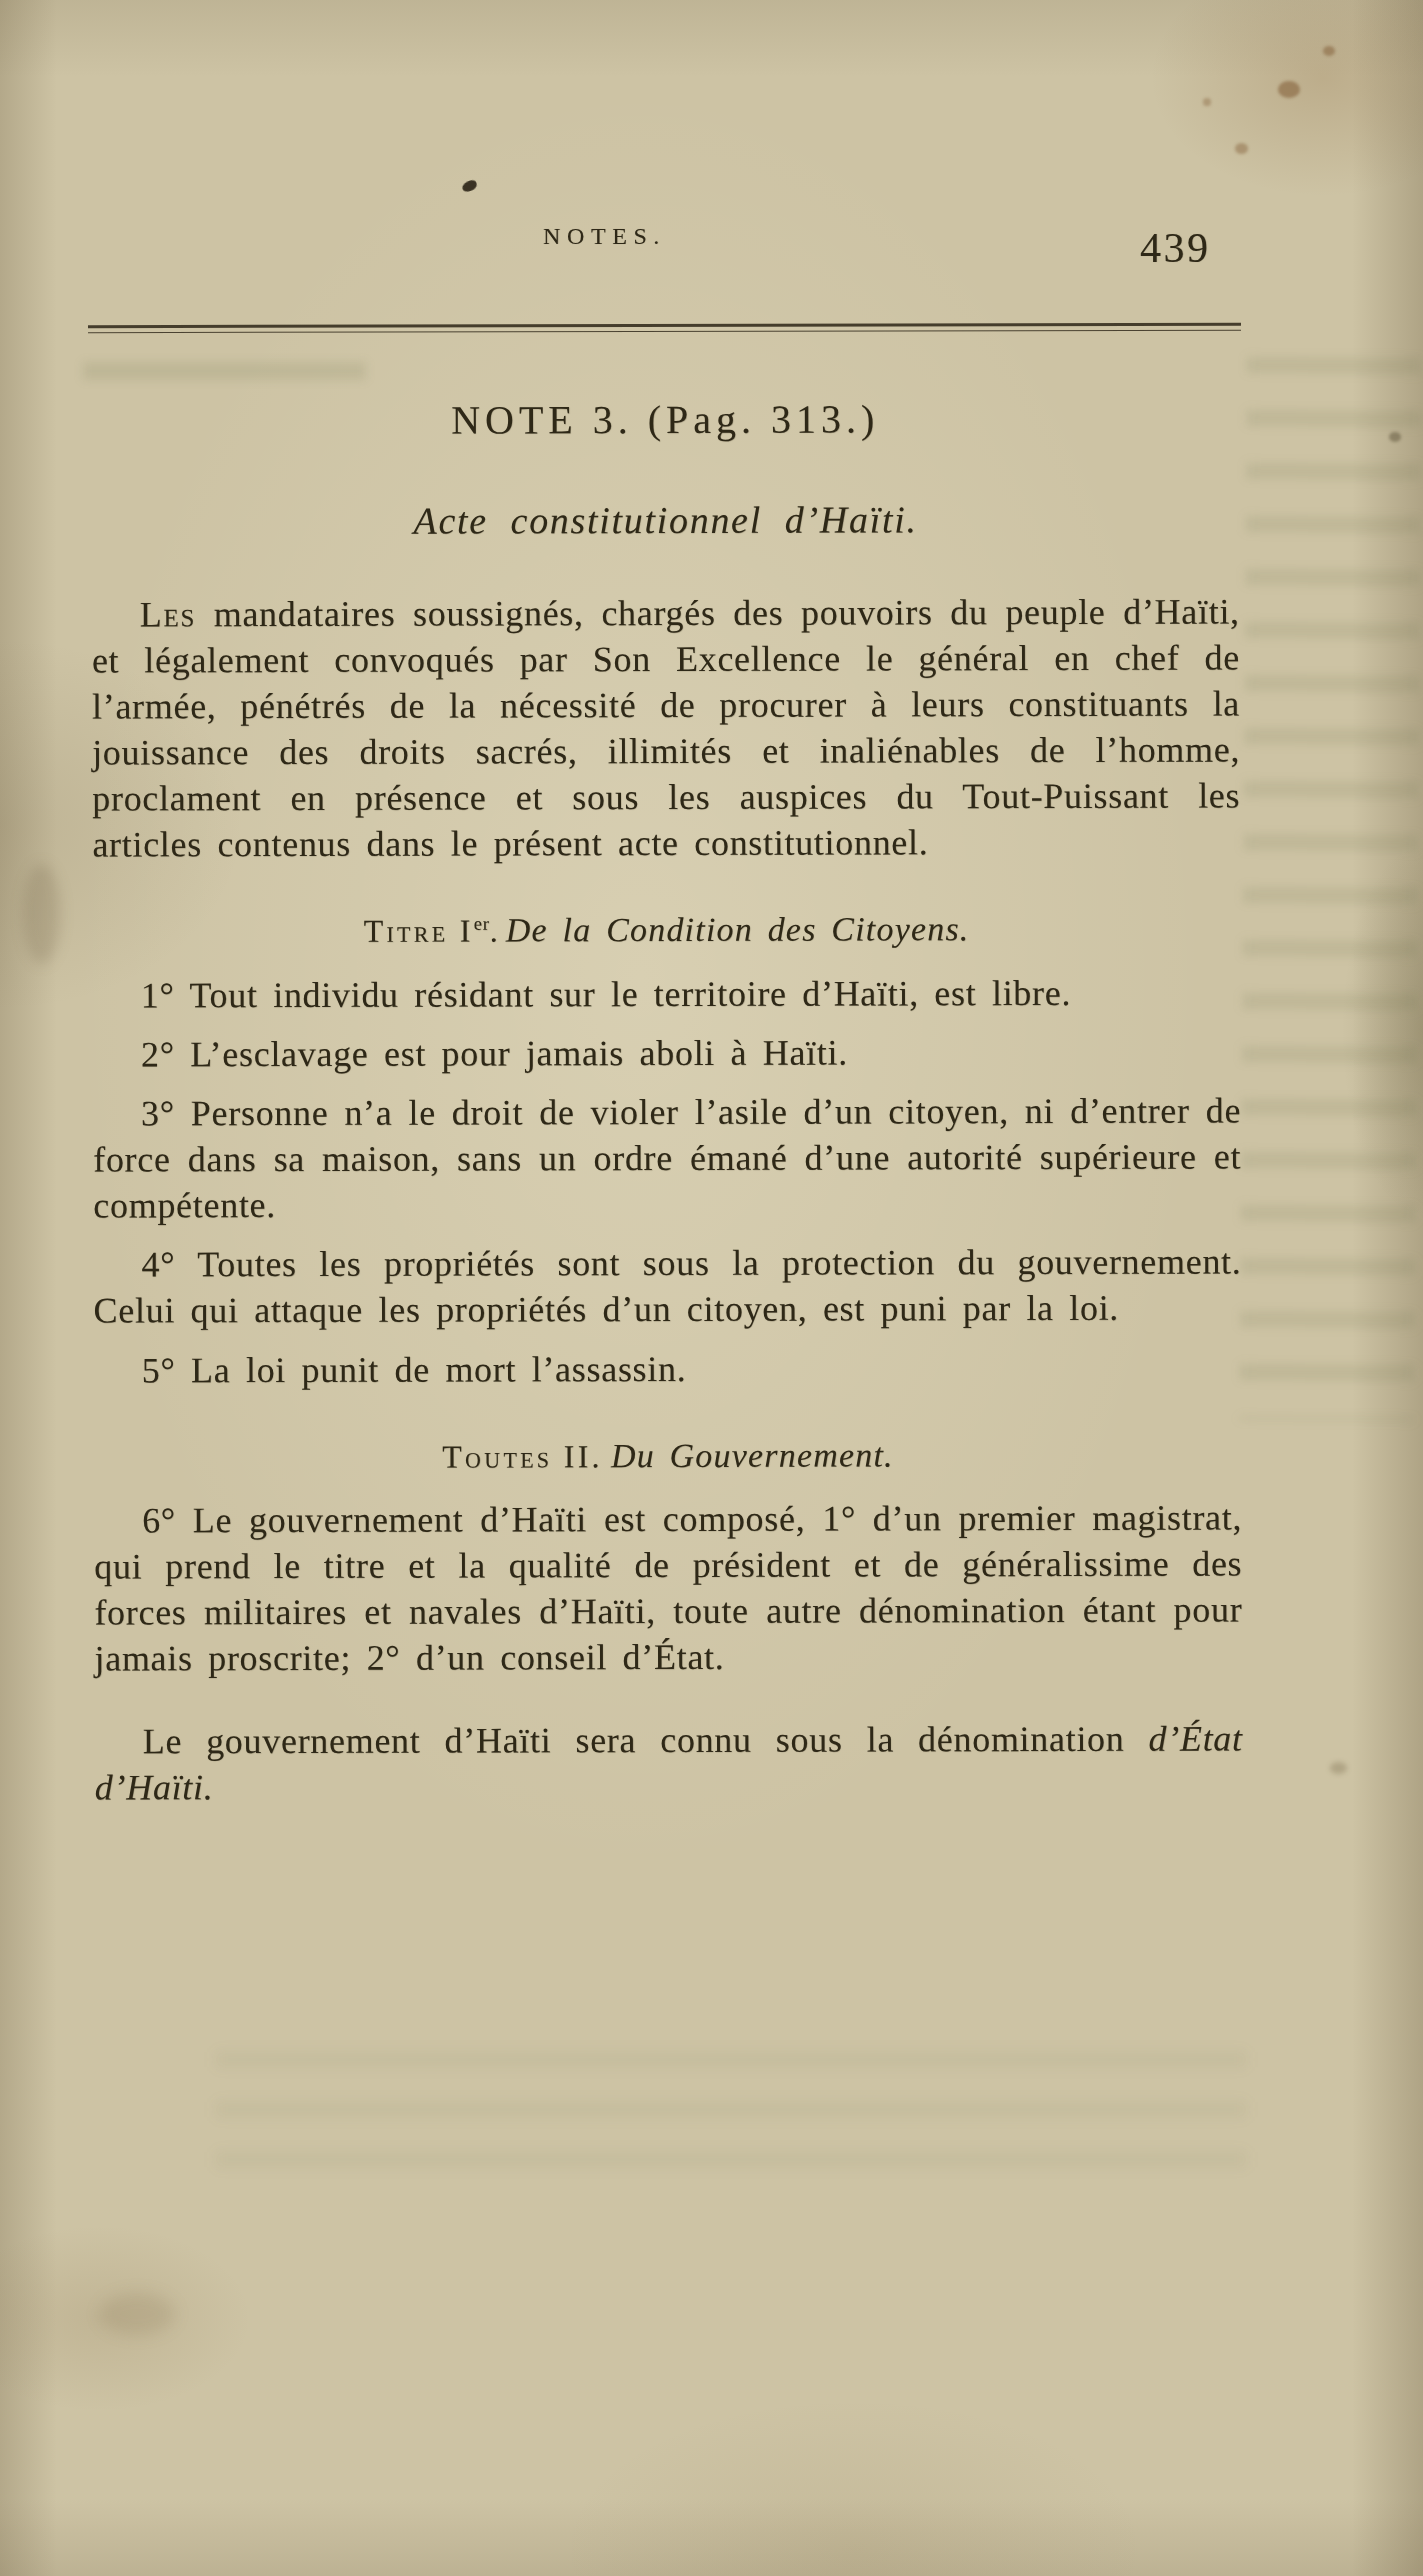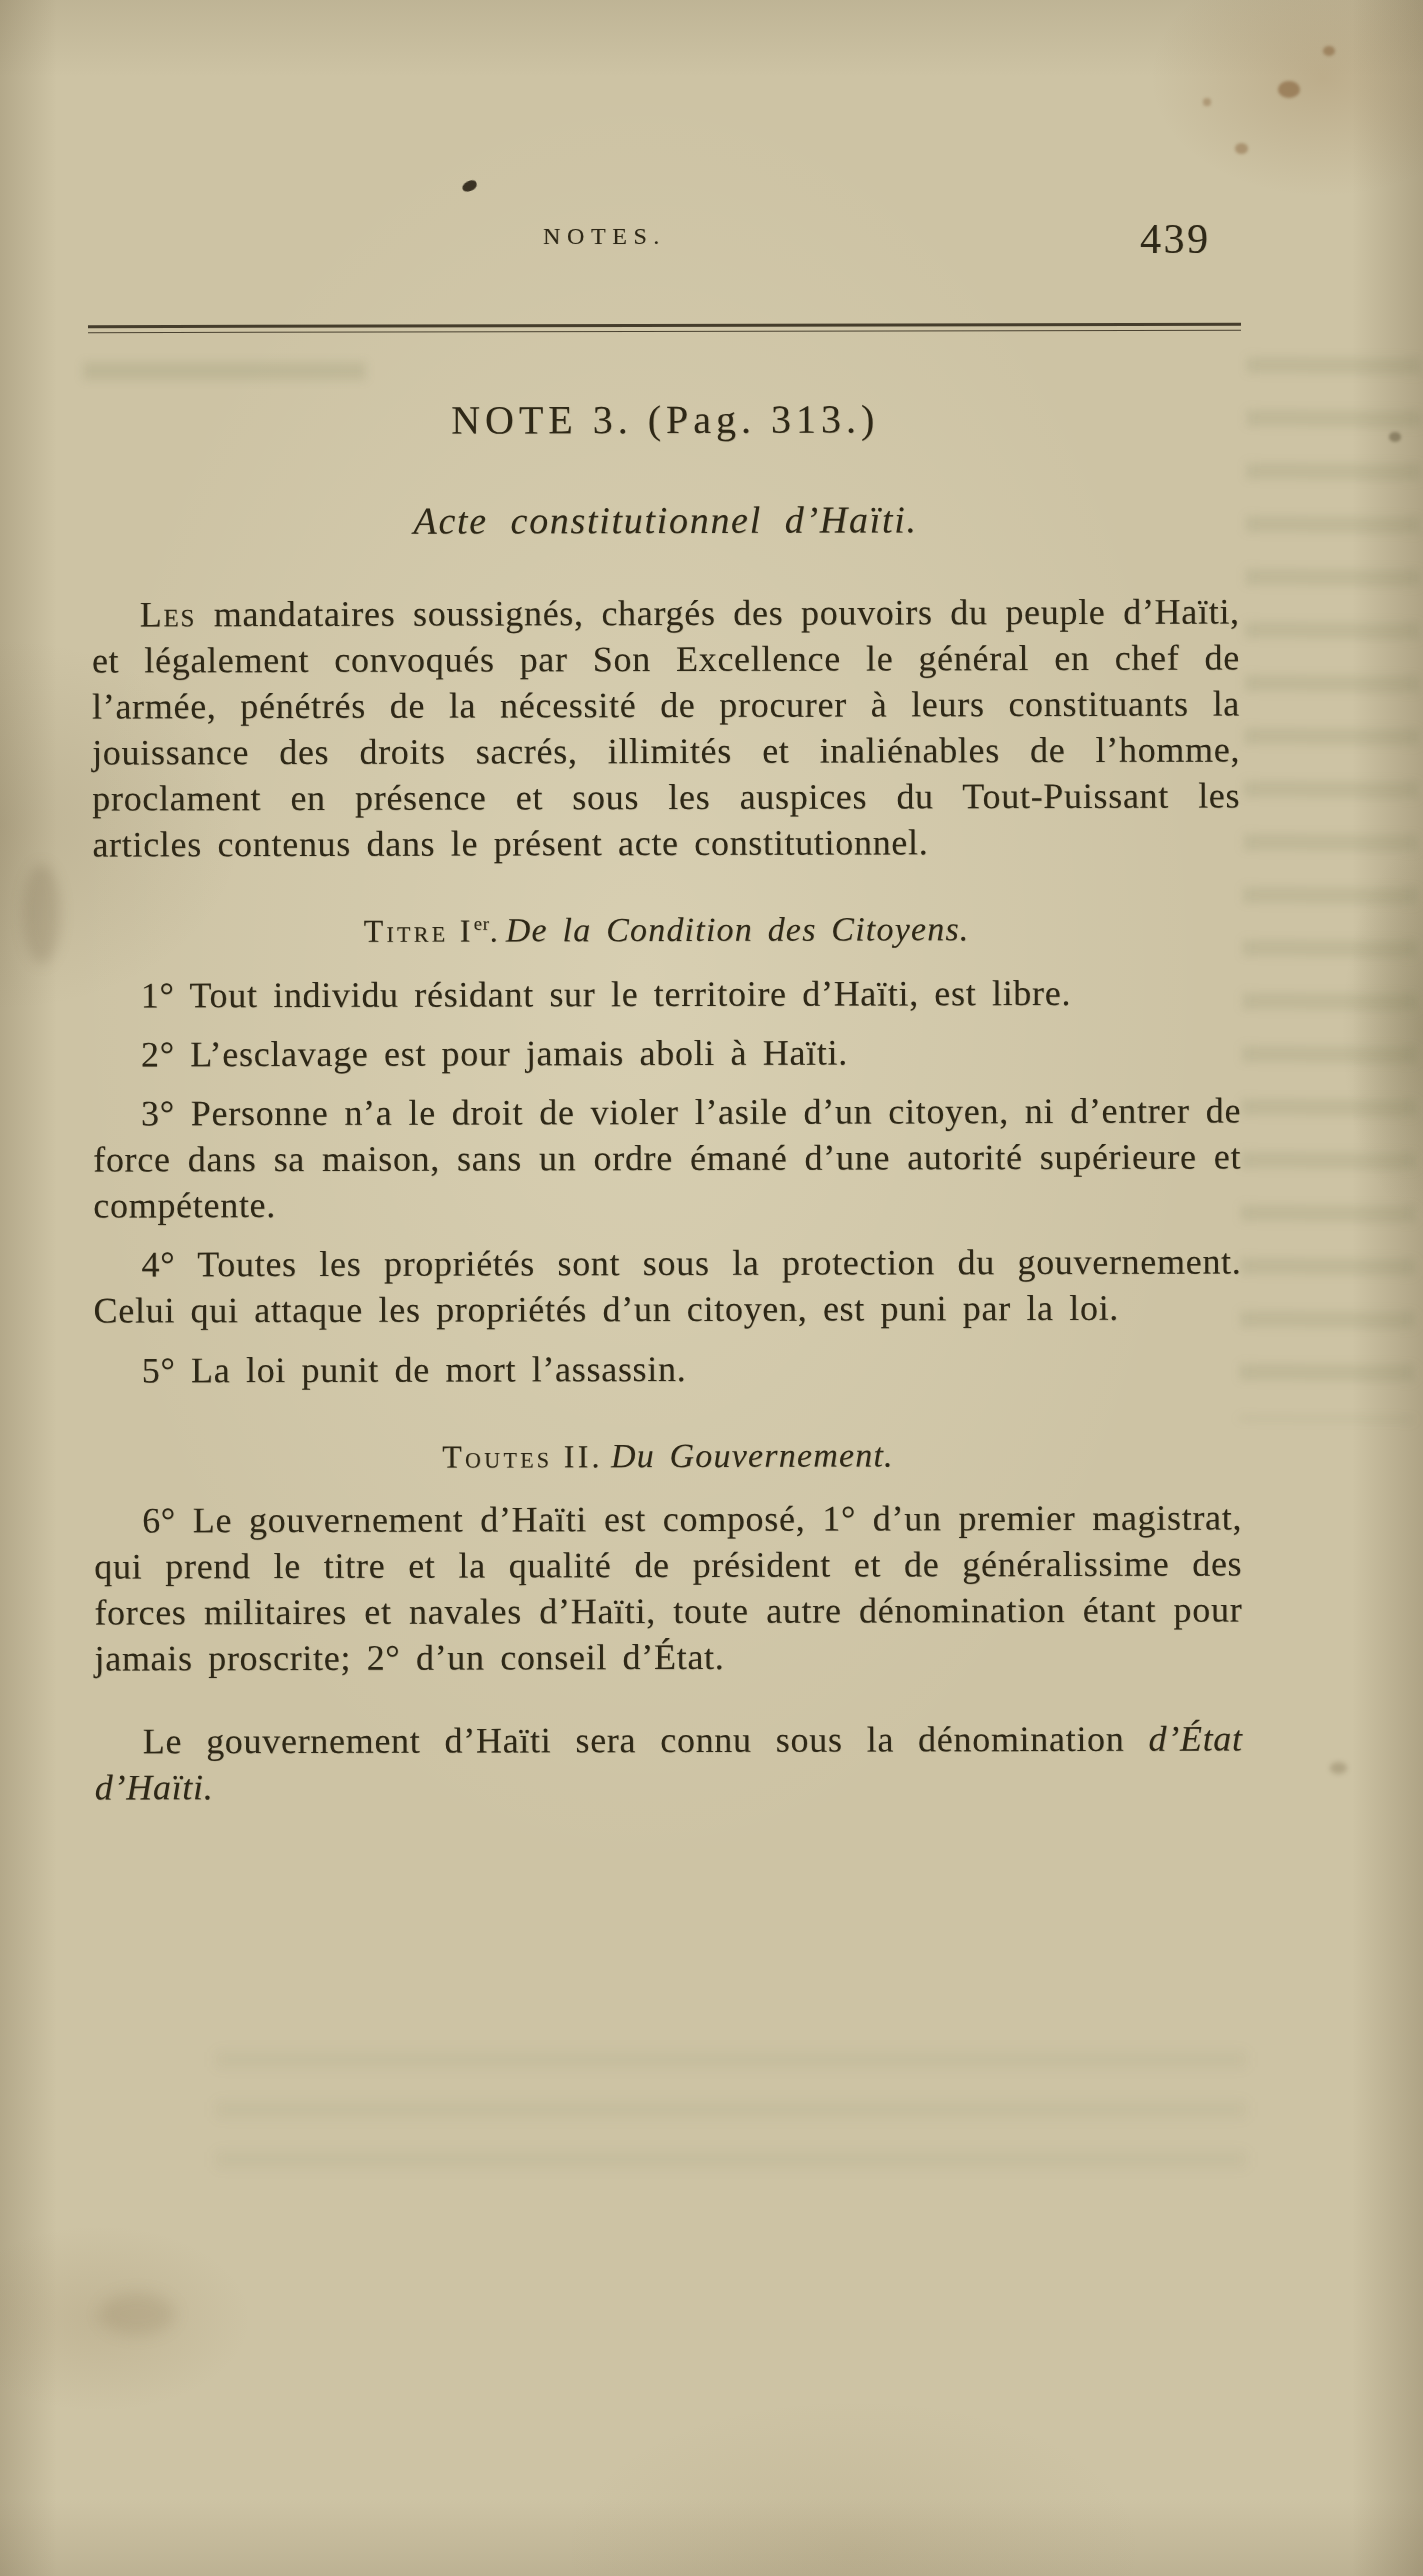--- a/index.html
+++ b/index.html
@@ -58,21 +58,21 @@
   }
 
   
   .txt { text-shadow:0.4px 0.4px 0.7px rgba(58,48,28,0.35); }
 
   .running-head {
     position:absolute; left:505px; top:223px; width:199px;
     text-align:center; font-size:24px; letter-spacing:6.6px;
   }
   .page-number {
-    position:absolute; left:1140px; top:215px;
+    position:absolute; left:1140px; top:224px;
     font-size:42px; letter-spacing:2.5px;
   }
   .double-rule {
     position:absolute; left:88px; top:324px; width:1153px; height:7.5px;
     border-top:3.3px solid #453d2c; border-bottom:1.7px solid #4a4231;
     transform:rotate(-0.12deg);
   }
 
   .content {
     position:absolute; left:93px; top:366px; width:1148px;

